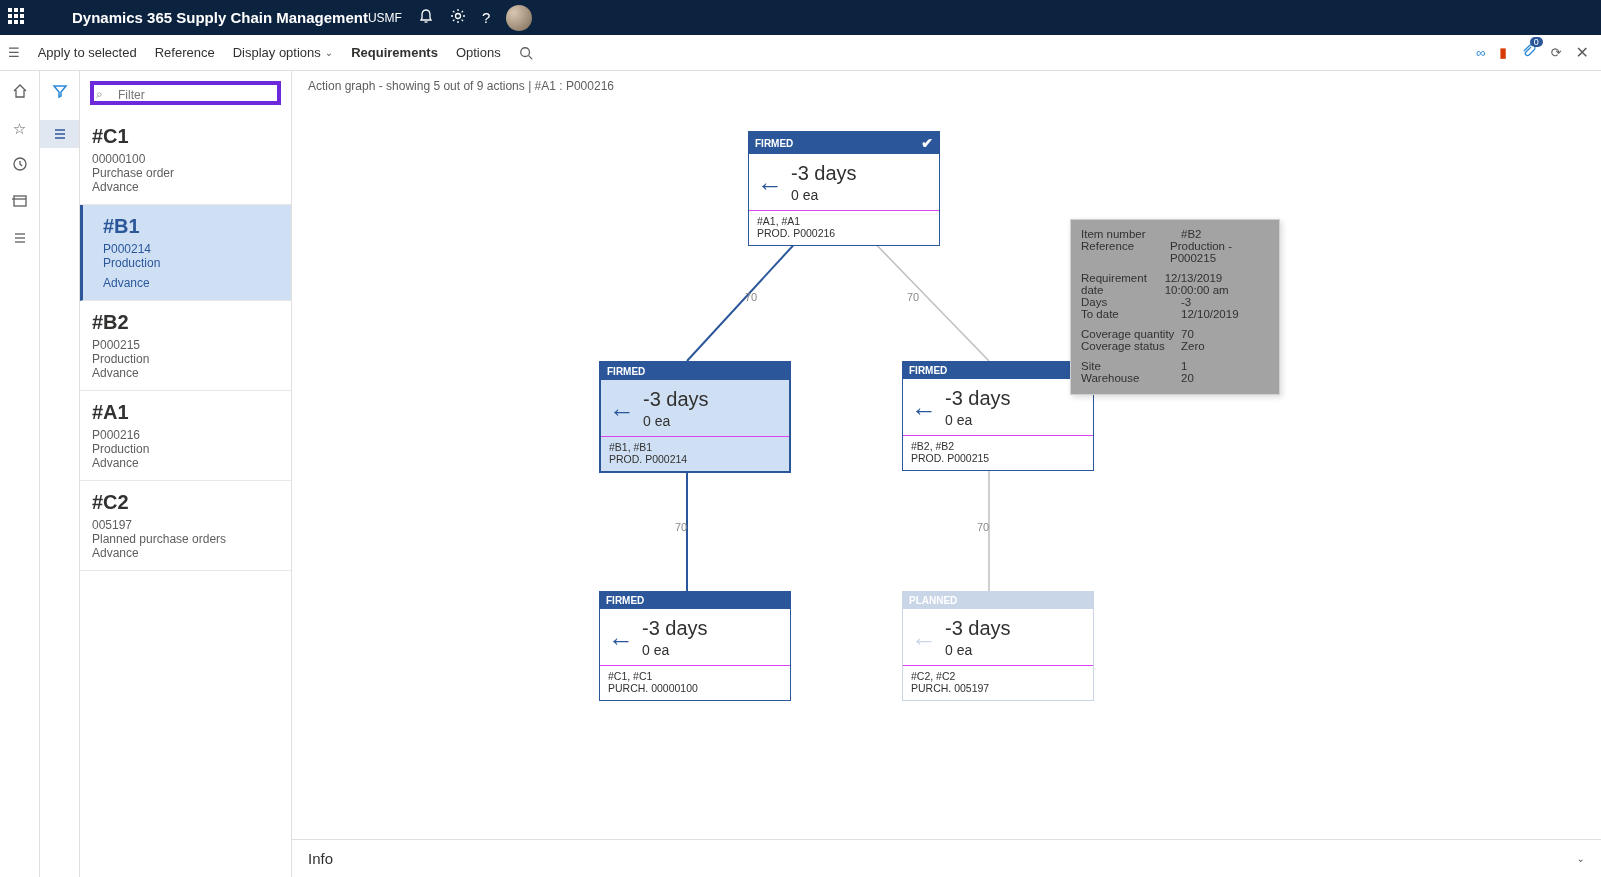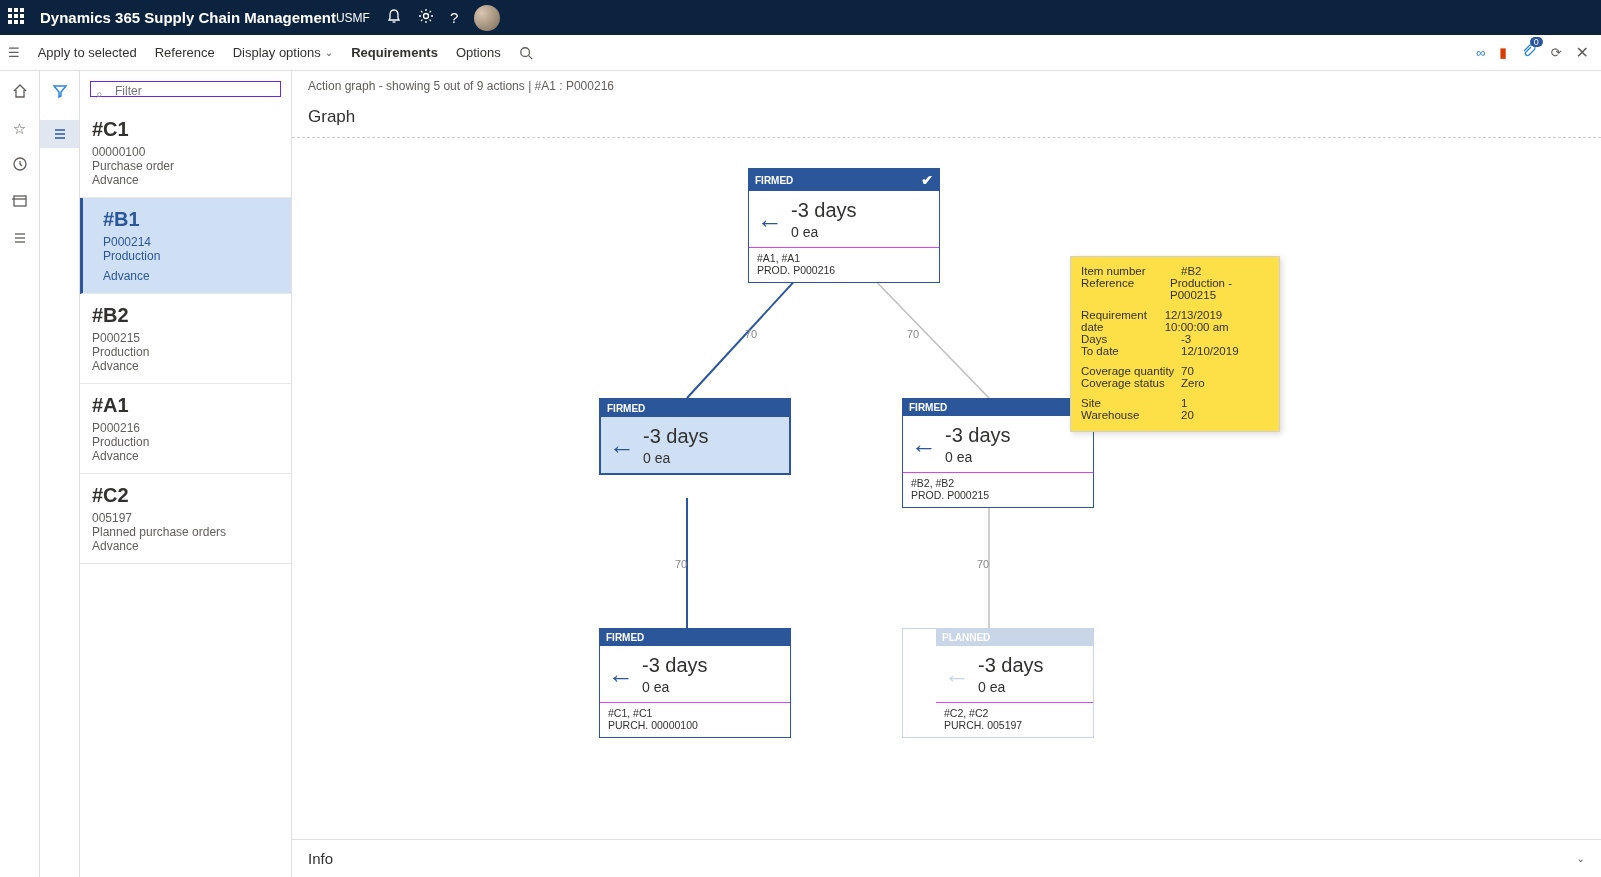--- a/index.html
+++ b/index.html
@@ -1,62 +1,62 @@
 <!DOCTYPE html>
 <html><head>
 <meta charset="utf-8">
 <style>
 * { box-sizing: border-box; margin: 0; padding: 0; }
 body { font-family: "Segoe UI", Arial, sans-serif; font-size: 13px; color: #323130; background: #fff; overflow: hidden; }
 .topbar { height: 35px; background: #0c2340; color: #fff; display: flex; align-items: center; padding: 0 8px; }
 .waffle { width: 20px; height: 20px; display: grid; grid-template-columns: repeat(3,4px); grid-template-rows: repeat(3,4px); gap: 2px; margin-right: 12px; cursor: pointer; }
 .waffle span { background: #fff; }
-.app-title { font-size: 15px; font-weight: 600; }
+.app-title { font-size: 15px; font-weight: 600; margin-left: 32px; }
 .search-wrap { margin-left: auto; margin-right: auto; width: 380px; background: rgba(255,255,255,0.08); border-radius: 2px; height: 26px; display: flex; align-items: center; padding: 0 8px; color: #cfd6de; }
 .top-right { display: flex; align-items: center; gap: 16px; }
 .avatar { width: 26px; height: 26px; border-radius: 50%; background: radial-gradient(circle at 30% 30%, #d9c6b0, #7a6a56); }
 .cmdbar { height: 36px; border-bottom: 1px solid #e1dfdd; display: flex; align-items: center; padding: 0 12px; gap: 18px; font-size: 13px; }
 .cmdbar .spacer { flex: 1; }
 .cmdbar .btn { cursor: pointer; display:flex; align-items:center; gap:4px; color:#323130; }
 .cmdbar .active { font-weight: 600; }
 .cmd-right { display:flex; align-items:center; gap:14px; }
 .shell { display: flex; height: calc(100vh - 71px); }
 .leftrail { width: 40px; border-right: 1px solid #e1dfdd; display: flex; flex-direction: column; align-items: center; padding-top: 12px; gap: 18px; color: #605e5c; }
 .side-col { width: 40px; display:flex; flex-direction: column; align-items:center; padding-top:12px; gap:18px; border-right:1px solid #e1dfdd; color:#605e5c; }
 .side-col .sel { background:#e1e7f0; width:100%; display:flex; justify-content:center; padding:6px 0; color:#0f6cbd; }
 .listpane { width: 212px; border-right: 1px solid #e1dfdd; display:flex; flex-direction:column; }
 .filterbox { margin:10px; }
-.filterbox input { width:100%; height:16px; border:1px solid #6d28d9; padding:4px 6px 0 24px; font-size:12px; background:#fff; }
+.filterbox input { width:100%; height:24px; border:4px solid #6d28d9; padding:4px 6px 0 24px; font-size:12px; background:#fff; }
 .filterwrap { position:relative; }
 .filterwrap .mag { position:absolute; left:6px; top:6px; color:#909090; font-size:12px; }
 .list { overflow:auto; }
 .card { border-bottom:1px solid #e8e8e8; padding:10px 12px 10px 12px; cursor:pointer; }
 .card.selected { background:#cfe0f4; border-left:3px solid #2b579a; padding-left:20px; }
 .card .t1 { font-size:20px; font-weight:700; margin-bottom:4px; }
 .card .t2 { font-size:12px; color:#605e5c; }
 .card.selected .t1,.card.selected .t2{ color:#2b579a; }
 .main { flex:1; display:flex; flex-direction:column; overflow:hidden; }
 .crumb { padding:8px 16px; font-size:12px; color:#605e5c; }
 .graph-head { padding:6px 16px 10px 16px; font-size:17px; font-weight:400; border-bottom:1px dashed #cfcfcf; }
 .graph-area { flex:1; position:relative; overflow:hidden; }
 .node { position:absolute; width:192px; background:#fff; border:1px solid #2b579a; font-size:12px; }
 .node.selected { background:#cfe0f4; border:2px solid #2b579a; }
-.node.planned { border:1px solid #c9d6e8;padding-left:33px; }
+.node.planned { border:1px solid #c9d6e8; }
 .node .nh { background:#2b579a; color:#fff; font-size:10px; font-weight:600; padding:3px 6px; display:flex; align-items:center; justify-content:space-between; }
 .node.planned .nh { background:#c9d6e8; color:#fff; }
 .node .nb { display:flex; align-items:center; padding:6px 8px; gap:8px; }
 .arrow { color:#2b579a; font-size:26px; font-weight:900; line-height:1; }
 .node.planned .arrow { color:#c9d6e8; }
 .node .vals { line-height:1.3; }
 .node .vals .d1 { font-size:20px; font-weight:400; }
 .node .vals .d2 { font-size:14px; font-weight:400; }
 .node .nf { border-top:1px solid #d946ef; padding:4px 8px 6px 8px; font-size:10.5px; color:#323130; }
 .edge-label { position:absolute; font-size:11px; color:#888; }
 svg.edges { position:absolute; top:0; left:0; pointer-events:none; }
-.tooltip { position:absolute; background:#fde047; border:1px solid #d0d0d0; box-shadow:2px 2px 6px rgba(0,0,0,0.15); font-size:11.5px; padding:8px 10px 10px 10px; width:210px; }
+.tooltip { position:absolute; background:#a3a3a3; border:1px solid #d0d0d0; box-shadow:2px 2px 6px rgba(0,0,0,0.15); font-size:11.5px; padding:8px 10px 10px 10px; width:210px; }
 .tooltip .row { display:flex; }
 .tooltip .k { width:100px; }
 .tooltip .gap { height:8px; }
 .info-bar { border-top:1px solid #e1dfdd; padding:10px 16px; font-size:15px; display:flex; align-items:center; justify-content:space-between; }
 .hscroll { height:14px; overflow-x:scroll; overflow-y:hidden; }
 .hscroll-inner { width:1500px; height:1px; }
 .badge-num { position:relative; }
 .badge-num::after { content:"0"; position:absolute; top:-6px; right:-6px; background:#2b579a; color:#fff; font-size:9px; border-radius:8px; padding:0 4px; }
 .chev { font-size:10px; color:#605e5c; }
 .rail-ic { cursor:pointer; font-size:15px; }
@@ -193,21 +193,20 @@
           <div class="t1">#C2</div>
           <div class="t2">005197</div>
           <div class="t2">Planned purchase orders</div>
           <div class="t2">Advance</div>
         </div>
       </div>
   </div>
 
   <div class="main">
     <div class="crumb">Action graph - showing 5 out of 9 actions   |   #A1 : P000216</div>
-    <div class="graph-head">Graph</div>
     <div class="graph-area">
       <svg class="edges" width="1200" height="700">
         <line x1="542" y1="100" x2="395" y2="260" stroke="#2b579a" stroke-width="2"></line>
         <line x1="542" y1="100" x2="697" y2="260" stroke="#bfbfbf" stroke-width="1.5"></line>
         <line x1="395" y1="360" x2="395" y2="490" stroke="#2b579a" stroke-width="2"></line>
         <line x1="697" y1="360" x2="697" y2="490" stroke="#bfbfbf" stroke-width="1.5"></line>
       </svg>
       <span class="edge-label" style="left:453px;top:190px;">70</span>
       <span class="edge-label" style="left:615px;top:190px;">70</span>
       <span class="edge-label" style="left:383px;top:420px;">70</span>
@@ -235,20 +234,24 @@
         <div class="nh">
             <span>FIRMED</span>
           </div>
         <div class="nb">
             <span class="arrow">←</span>
             <div class="vals">
               <div class="d1">-3 days</div>
               <div class="d2">0 ea</div>
             </div>
           </div>
+        <div class="nf">
+            <div>#B1, #B1</div>
+            <div>PROD. P000214</div>
+          </div>
       </div>
 
       <div class="node" style="left:610px;top:260px;">
         <div class="nh">
             <span>FIRMED</span>
           </div>
         <div class="nb">
             <span class="arrow">←</span>
             <div class="vals">
               <div class="d1">-3 days</div>

